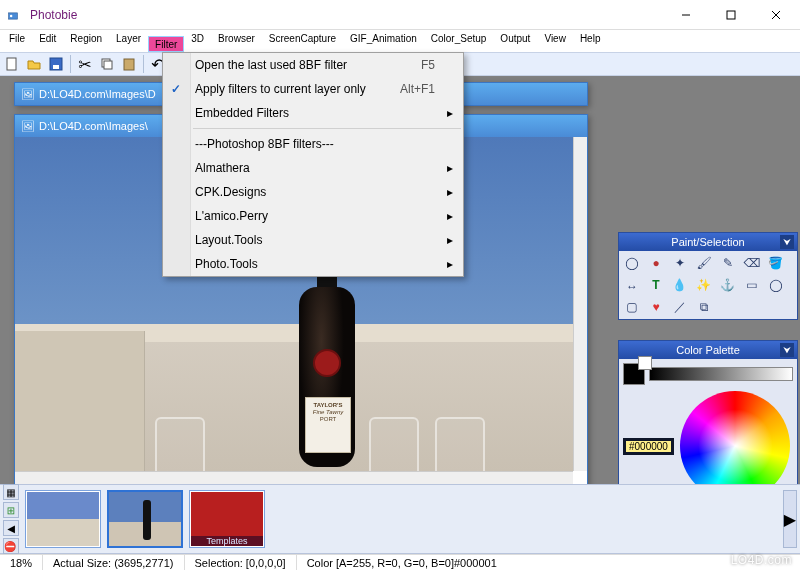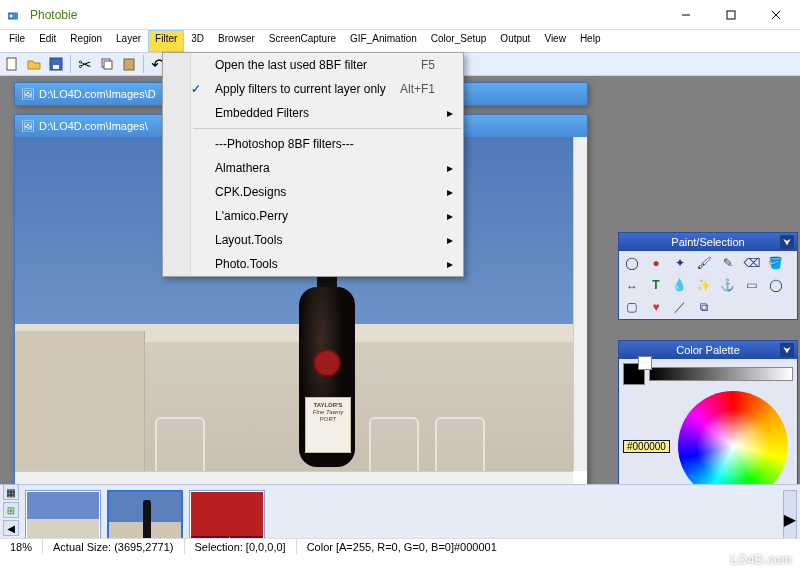--- a/index.html
+++ b/index.html
@@ -1,25 +1,25 @@
 <!DOCTYPE html>
 <html><head>
 <meta charset="utf-8">
 <style>
   * { box-sizing: border-box; margin: 0; padding: 0; font-family: "Segoe UI", Tahoma, sans-serif; }
   body { width: 800px; height: 570px; background: #fff; overflow: hidden; position: relative; }
 
   .titlebar { height: 30px; display: flex; align-items: center; padding: 0 2px 0 8px; border-bottom: 1px solid #ddd; }
-  .titlebar .title { flex: 1; font-size: 12px; color: #4d7c0f; }
+  .titlebar .title { flex: 1; font-size: 12px; color: #701a75; }
   .titlebar .winbtn { width: 45px; height: 28px; display: flex; align-items: center; justify-content: center; font-size: 10px; color: #333; }
   .titlebar svg { width: 10px; height: 10px; }
 
   .menubar { height: 22px; display: flex; align-items: stretch; font-size: 10px; padding-left: 2px; }
   .menubar .mi { padding: 3px 7px; cursor: default; }
-  .menubar .mi.active { background: #fde047; border: 1px solid #99d1ff; padding: 2px 6px; }
+  .menubar .mi.active { background: #ec4899; border: 1px solid #99d1ff; padding: 2px 6px; margin-top: 6px; }
 
   .toolbar { height: 24px; background: #e6eefc; display: flex; align-items: center; gap: 2px; padding: 0 2px; border-top: 1px solid #c7d2e6; border-bottom: 1px solid #c7d2e6; }
   .toolbar .tb { width: 20px; height: 20px; display: flex; align-items: center; justify-content: center; }
   .toolbar .sep { width: 1px; height: 18px; background: #b0c0d8; margin: 0 2px; }
 
   .workarea { position: absolute; top: 76px; left: 0; right: 0; bottom: 86px; background: #808080; overflow:hidden;}
   .docwin { position: absolute; background: #fff; border: 1px solid #3a76c4; box-shadow: 2px 2px 6px rgba(0,0,0,.3); }
   .docwin .dw-title { background: linear-gradient(#5cacee,#4a8bd6); color: #fff; height: 22px; font-size: 11px; display: flex; align-items: center; padding: 0 6px; }
   .docwin.back { left: 14px; top: 6px; width: 574px; height: 24px; }
   .docwin.front { left: 14px; top: 38px; width: 574px; height: 372px; }
@@ -31,50 +31,50 @@
   .bottle .neck { position:absolute; left:22px; top:0; width:20px; height:80px; background:#111; border-radius:6px 6px 0 0;}
   .bottle .body { position:absolute; left:4px; top:70px; width:56px; height:180px; background:radial-gradient(40% 60% at 40% 30%, #3a2b22, #0a0706); border-radius:18px;}
   .bottle .label { position:absolute; left:10px; top:180px; width:46px; height:56px; background:#f3efe6; border:1px solid #c6bca5; font-size:6px; text-align:center; color:#5a4226; line-height:1.15; padding-top:4px;}
   .bottle .seal { position:absolute; left:18px; top:132px; width:28px; height:28px; background:#9c1b1b; border-radius:50%; border:2px solid #6b1010;}
   .glass { position:absolute; width:50px; height:70px; top:280px; border:2px solid rgba(255,255,255,.5); border-radius:6px 6px 4px 4px; background:rgba(255,255,255,.06);}
   .glass.g1{left:140px;} .glass.g2{left:354px;} .glass.g3{left:420px;}
   .docwin .scroll-v{position:absolute;top:22px;right:0;width:14px;bottom:14px;background:#efefef;border-left:1px solid #ccc;}
   .docwin .scroll-h{position:absolute;left:0;right:14px;bottom:0;height:14px;background:#efefef;border-top:1px solid #ccc;}
 
   .dropdown { position:absolute; left:162px; top:52px; width:302px; background:#f0f0f0; border:1px solid #a0a0a0; box-shadow:3px 3px 6px rgba(0,0,0,.3); z-index:50; font-size:12px;}
-  .dropdown .dmi { display:flex; align-items:center; height:24px; padding:0 28px 0 32px; position:relative;margin-left:20px; }
+  .dropdown .dmi { display:flex; align-items:center; height:24px; padding:0 28px 0 32px; position:relative; }
   .dropdown .dmi .short { position:absolute; right:28px; color:#555; }
   .dropdown .dmi .arrow { position:absolute; right:10px; }
   .dropdown .check { position:absolute; left:8px; color:#1e63c4; font-weight:bold; }
   .dropdown .dsep { height:1px; background:#d0d0d0; margin:3px 2px 3px 30px; }
   .dropdown .gutter{position:absolute;left:0;top:0;bottom:0;width:28px;background:#e9e9e9;border-right:1px solid #dcdcdc;}
 
   .sidepanels { position:absolute; right:2px; top:156px; width:180px; z-index:2; }
   .panel { background:#e2e7f3; border:1px solid #2a4e9e; margin-bottom:20px; }
   .panel .ph { height:18px; background:linear-gradient(#3c6bd1,#244ca6); color:#fff; font-size:11px; text-align:center; display:flex; align-items:center; justify-content:center; position:relative;}
   .panel .ph .chev{position:absolute; right:3px; width:14px; height:14px; background:#1c3e86; display:flex;align-items:center;justify-content:center;font-size:9px;}
   .panel .pb { padding:4px; display:flex; flex-wrap:wrap; gap:6px; }
   .tool { width:18px; height:16px; display:flex; align-items:center; justify-content:center; color:#2a3d6a; font-size:12px;}
   .colorpanel{display:flex;flex-direction:column;gap:4px;padding:4px;}
   .grad{height:14px;background:linear-gradient(90deg,#000,#fff);border:1px solid #888;}
   .swrow{display:flex;align-items:center;gap:4px;}
   .sw-main{width:22px;height:22px;background:#000;border:1px solid #888;position:relative;}
   .sw-sec{width:14px;height:14px;background:#fff;border:1px solid #888;position:absolute;left:14px;top:-8px;}
-  .hex{font-size:10px;background:#fff08a;border:1px solid #0f172a;padding:0 3px;}
+  .hex{font-size:10px;background:#fff08a;border:3px solid #0f172a;padding:0 3px;}
   .wheel{width:110px;height:110px;border-radius:50%;background:conic-gradient(red,orange,yellow,lime,cyan,blue,magenta,red);position:relative;margin:2px auto;}
   .wheel::after{content:"";position:absolute;inset:16%;border-radius:50%;background:radial-gradient(#fff 0%,transparent 70%);}
 
   .thumbstrip{position:absolute;left:0;right:0;bottom:16px;height:70px;background:#e6ecf7;border-top:1px solid #b8c4dc;border-bottom:1px solid #b8c4dc;display:flex;align-items:center;padding:3px;gap:6px;}
   .thumbctl{display:flex;flex-direction:column;gap:2px;}
   .thumbctl div{width:16px;height:16px;background:#dfe6f3;border:1px solid #a8b8d4;display:flex;align-items:center;justify-content:center;font-size:10px;}
   .thumb{height:58px;border:1px solid #7aa2de;padding:1px;background:#fff;}
   .thumb.sel{border:2px solid #2e72d5;padding:0;}
   .thumb .timg{width:72px;height:54px;}
 
-  .statusbar{position:absolute;left:0;right:0;bottom:16px;height:16px;background:#fff;border-top:1px solid #dcdcdc;display:flex;align-items:center;font-size:11px;}
+  .statusbar{position:absolute;left:0;right:0;bottom:0;height:16px;background:#fff;border-top:1px solid #dcdcdc;display:flex;align-items:center;font-size:11px;}
   .statusbar .cell{padding:0 10px;border-right:1px solid #dcdcdc;height:100%;display:flex;align-items:center;}
 
   .watermark{position:absolute;right:8px;bottom:3px;font-size:12px;color:rgba(255,255,255,.95);text-shadow:0 0 3px rgba(0,0,0,.5);letter-spacing:.5px;z-index:60;}
 </style>
 </head>
 <body>
 
 <div class="titlebar">
   <span style="width:16px;height:16px;margin-right:6px;display:inline-block;">
     <svg viewBox="0 0 16 16">

